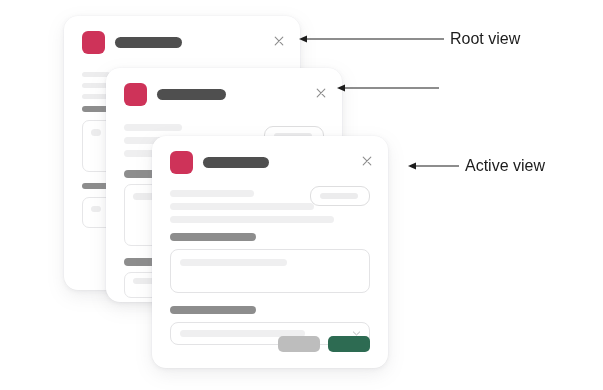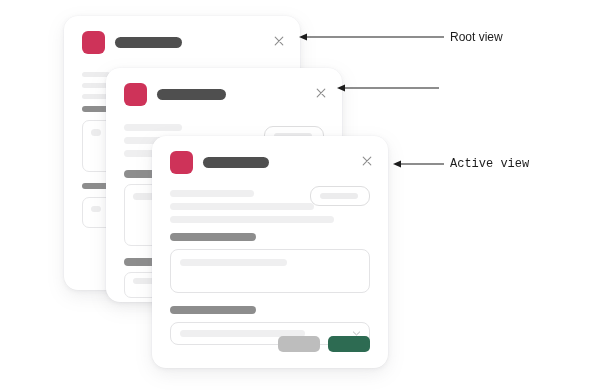--- a/index.html
+++ b/index.html
@@ -202,29 +202,29 @@
 
   
   .annotation {
     position: absolute;
     display: flex;
     align-items: center;
     z-index: 10;
   }
   .arrow-svg { display: block; }
   .annotation-label {
-    font-size: 12px;
+    font-size: 16px;
     color: #1c1c1c;
     white-space: nowrap;
     margin-left: 6px;
   }
 
   #anno-root     { left: 298px; top: 30px; }
   #anno-previous { left: 336px; top: 82px; }
-  #anno-active   { left: 392px; top: 157px; font-family: Liberation Mono, monospace; }
+  #anno-active   { left: 407px; top: 157px; }
 </style>
 </head>
 <body>
 
 <div class="stage">
 
   <div class="card" id="card-root">
     <div class="card-header">
       <div class="brand-square"></div>
       <div class="title-bar"></div>

